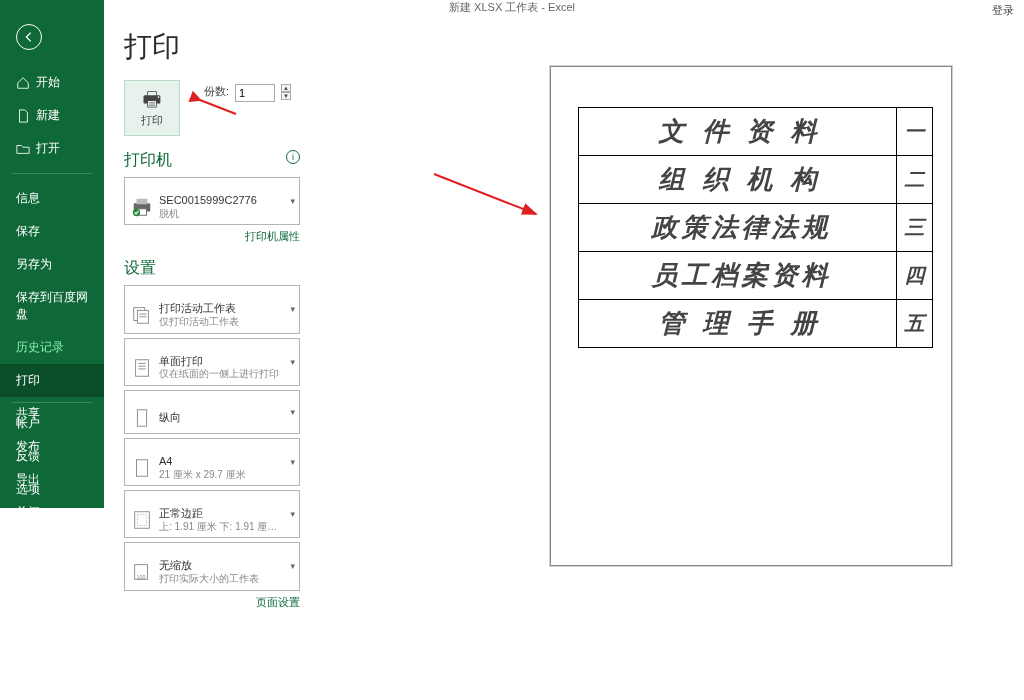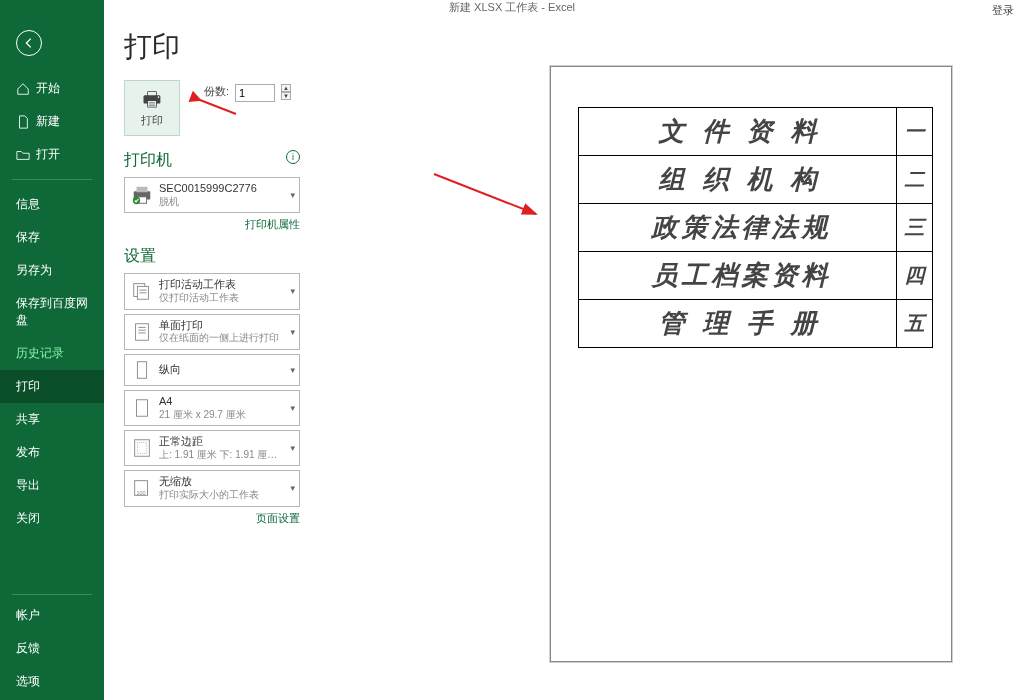--- a/index.html
+++ b/index.html
@@ -1,49 +1,49 @@
 <!DOCTYPE html>
 <html><head>
 <meta charset="utf-8">
 <style>
 * { box-sizing: border-box; margin: 0; padding: 0; }
 body { font-family: "Microsoft YaHei", "Segoe UI", sans-serif; font-size: 12px; color: #444; width: 1024px; height: 700px; overflow: hidden; background: #fff; position: relative; }
 .titlebar { position: absolute; top: 0; left: 0; right: 0; height: 20px; display: flex; align-items: flex-start; justify-content: center; font-size: 11px; color: #666; }
 .titlebar .login { position: absolute; right: 10px; top: 3px; font-size: 11px; color: #444; }
-.sidebar { position: absolute; top: 0; left: 0; width: 104px; height: 700px; background: #0e6837; color: #fff; padding-top: 30px; }
+.sidebar { position: absolute; top: 0; left: 0; width: 104px; height: 508px; background: #0e6837; color: #fff; padding-top: 24px; }
 .back-btn { width: 26px; height: 26px; border: 1.5px solid #fff; border-radius: 50%; margin: 0 0 16px 16px; display: flex; align-items: center; justify-content: center; font-size: 14px; }
 .nav-item { display: flex; align-items: center; padding: 8px 16px; font-size: 12px; gap: 6px; }
 .nav-item.disabled { color: #86efac; }
 .nav-item.active { background: #0a4f29; }
 .nav-sep { border-top: 1px solid #3a8a5c; margin: 8px 12px; }
 .nav-icon { width: 14px; height: 14px; display: inline-block; }
 .nav-bottom { position: absolute; bottom: 0; width: 100%; padding-bottom: 2px; }
 .nav-bottom .nav-sep { margin-bottom: 4px; }
 .panel { position: absolute; left: 104px; top: 18px; width: 210px; height: 680px; padding: 10px 14px 0 20px; }
 .panel h1 { font-size: 28px; font-weight: 300; color: #2a2a2a; margin-bottom: 14px; }
 .print-row { display: flex; align-items: flex-start; gap: 14px; }
 .print-btn { width: 56px; height: 56px; border: 1px solid #bcd8c7; background: #e8f2ec; display: flex; flex-direction: column; align-items: center; justify-content: center; gap: 4px; font-size: 11px; }
 .printer-glyph { font-size: 20px; line-height: 1; }
 .copies { display: flex; align-items: flex-start; gap: 6px; font-size: 11px; margin-top: 4px; margin-left: 10px; }
 .copies input { width: 40px; height: 18px; border: 1px solid #aaa; padding: 0 3px; font-size: 11px; }
 .spin-btns { display:flex; flex-direction:column; }
 .spin-btns span { width:10px; height:8px; border:1px solid #aaa; font-size:6px; line-height:6px; text-align:center; background:#f5f5f5; }
 .section-title { color: #0e6837; font-size: 16px; margin: 14px 0 6px; font-weight: 400; }
 .info-icon { float: right; width: 14px; height: 14px; border: 1px solid #0e6837; border-radius: 50%; color: #0e6837; font-size: 9px; text-align: center; line-height: 13px; }
-.dropdown { border: 1px solid #b5b5b5; background: #fff; padding: 4px 18px 4px 6px; position: relative; margin-bottom: 4px; display: flex; align-items: center; gap: 6px; min-height: 30px; }
+.dropdown { border: 1px solid #b5b5b5; background: #fff; padding: 16px 18px 4px 6px; position: relative; margin-bottom: 4px; display: flex; align-items: center; gap: 6px; min-height: 30px; }
 .dropdown::after { content: "▾"; position: absolute; right: 4px; top: 50%; transform: translateY(-50%); color: #666; font-size: 9px; }
 .dd-texts { display: flex; flex-direction: column; line-height: 1.25; overflow: hidden; }
 .dd-main { font-size: 11px; color: #333; white-space: nowrap; }
 .dd-sub { font-size: 10px; color: #888; white-space: nowrap; overflow: hidden; text-overflow: ellipsis; }
 .link-right { display: block; text-align: right; color: #0e6837; font-size: 11px; margin-bottom: 2px; }
 .page-range { display: flex; align-items: center; gap: 4px; font-size: 11px; margin: 4px 0 4px; }
 .page-range input { width: 42px; height: 18px; border: 1px solid #aaa; font-size: 11px; padding: 0 2px; }
 .dd-icon { width: 22px; height: 22px; flex: none; display:flex; align-items:center; justify-content:center; }
 .dd-icon svg { width:22px; height:22px; }
-.preview { position: absolute; left: 550px; top: 66px; width: 402px; height: 596px; background: #fff; border: 1px solid #888; box-shadow: 0 0 0 1px #d0d0d0; }
+.preview { position: absolute; left: 550px; top: 66px; width: 402px; height: 500px; background: #fff; border: 1px solid #888; box-shadow: 0 0 0 1px #d0d0d0; }
 .sheet-table { position: absolute; left: 27px; top: 40px; border-collapse: collapse; }
 .sheet-table td { border: 1.5px solid #000; height: 48px; vertical-align: middle; text-align: center; font-family: "STKaiti","KaiTi","楷体",serif; font-weight: 700; font-style: italic; }
 .sheet-table td.wide { width: 318px; font-size: 26px; letter-spacing: 18px; padding-left: 18px; }
 .sheet-table td.wide.sm { letter-spacing: 4px; font-size: 26px; padding-left: 8px; }
 .sheet-table td.nar { width: 36px; font-size: 20px; }
 .arrow1 { position: absolute; left: 196px; top: 96px; width: 40px; height: 20px; }
 .arrow2 { position: absolute; left: 430px; top: 170px; width: 110px; height: 50px; }
 .arrow1 svg, .arrow2 svg { width:100%; height:100%; overflow:visible; }
 </style>
 </head>

